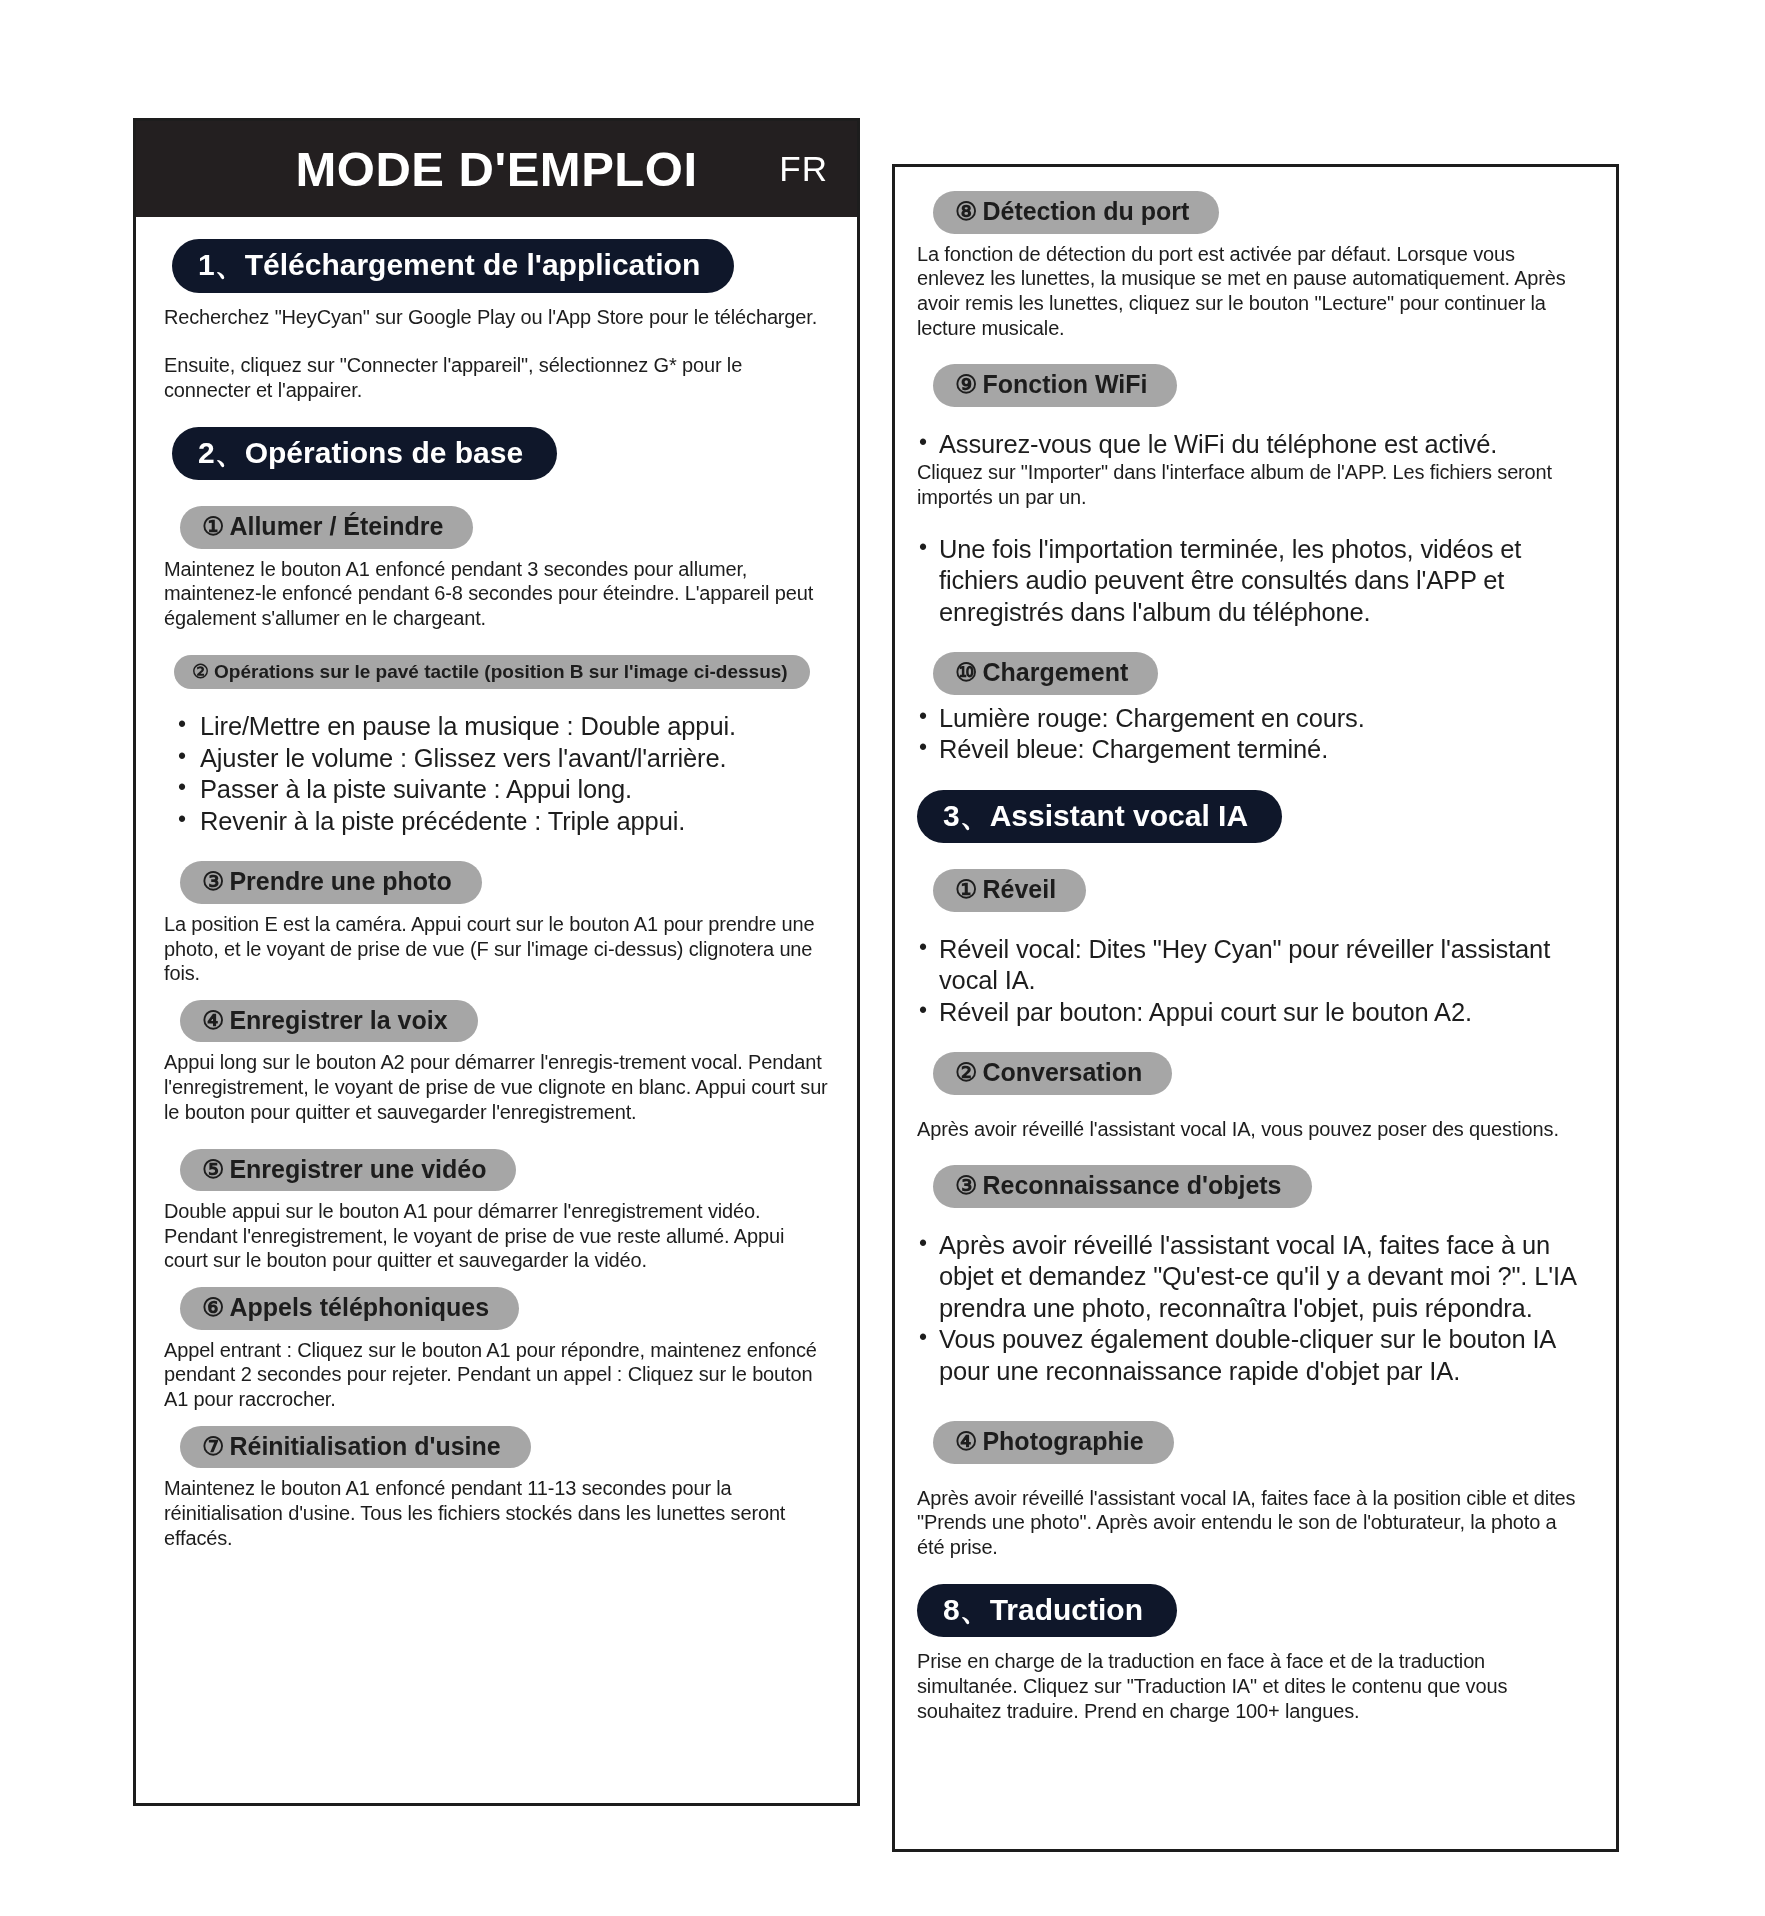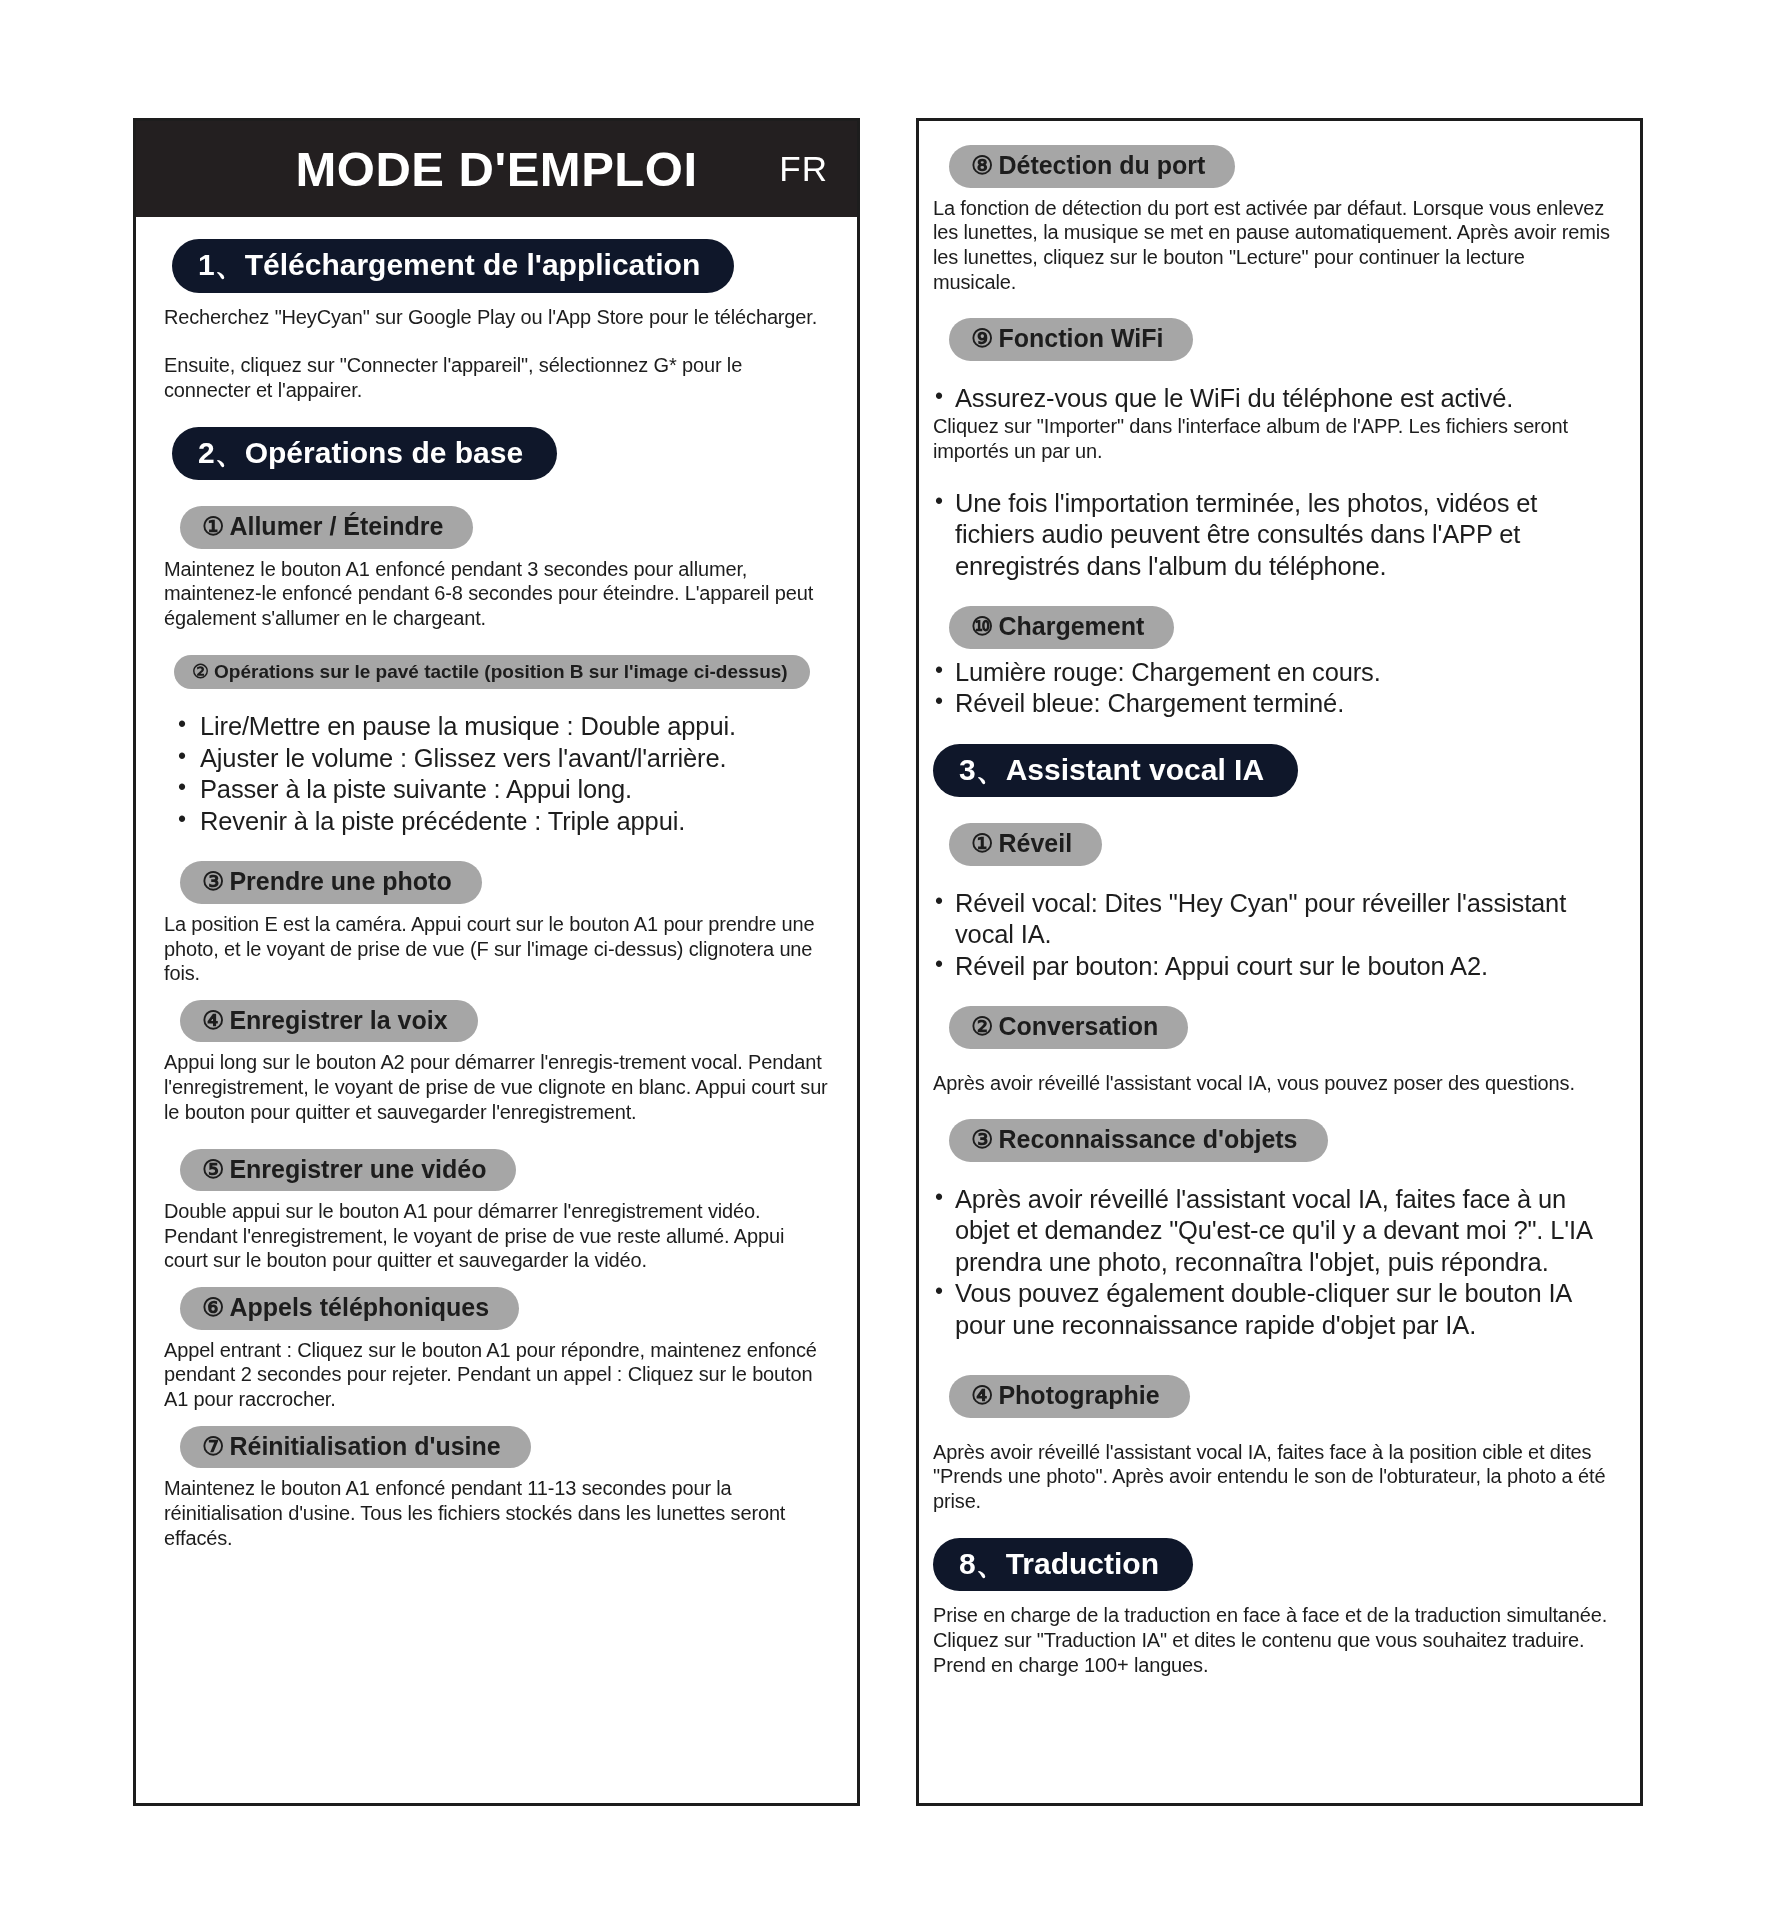--- a/index.html
+++ b/index.html
@@ -15,40 +15,41 @@
     position: relative;
     overflow: hidden;
   }
 
   .page {
     position: absolute;
     left: 0; top: 0;
     width: 1765px;
     height: 1916px;
     display: flex;
-    gap: 56px;
+    gap: 32px;
     padding: 118px 108px 0 133px;
     box-sizing: border-box;
   }
 
   
   .col {
     border: 3px solid #1d1d1d;
     box-sizing: border-box;
     background: #fff;
     position: relative;
   }
   .col-left {
     width: 727px;
     height: 1688px;
   }
   .col-right {
     width: 727px;
     height: 1688px;
-    padding: 24px 30px 0 14px;
+    padding: 24px 30px 0 22px;
+    margin-top: 46px;
   }
 
   
   .banner {
     background: #231f20;
     height: 96px;
     display: flex;
     align-items: center;
     justify-content: center;
     position: relative;

